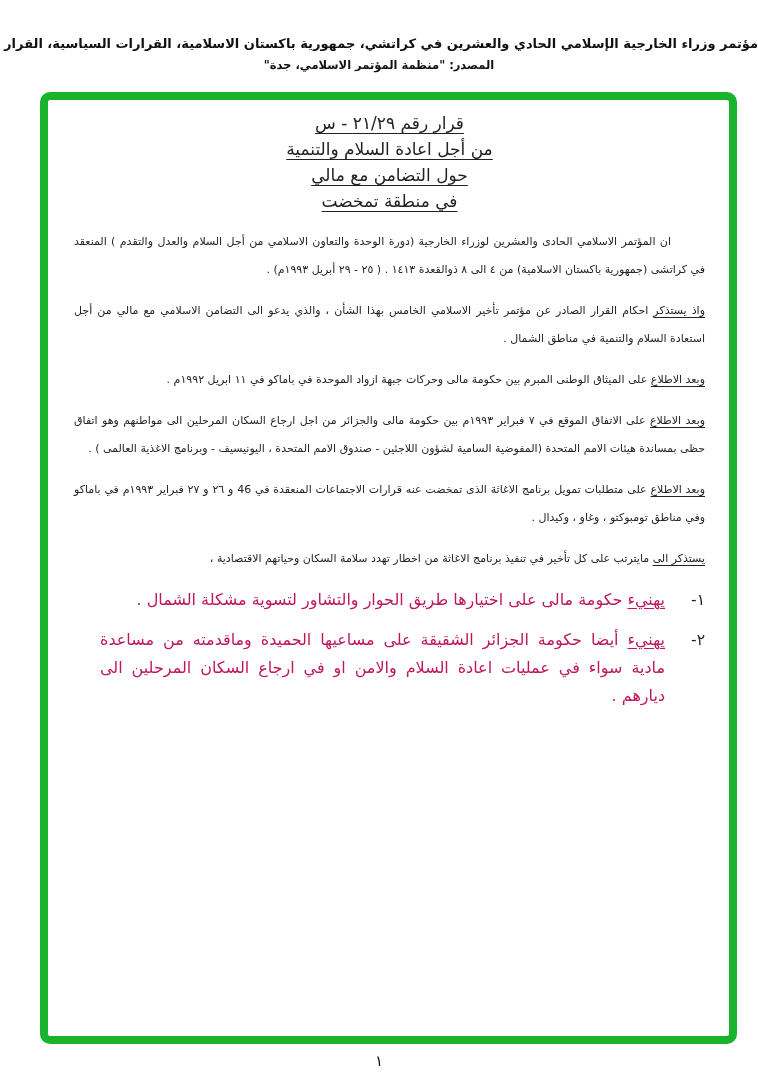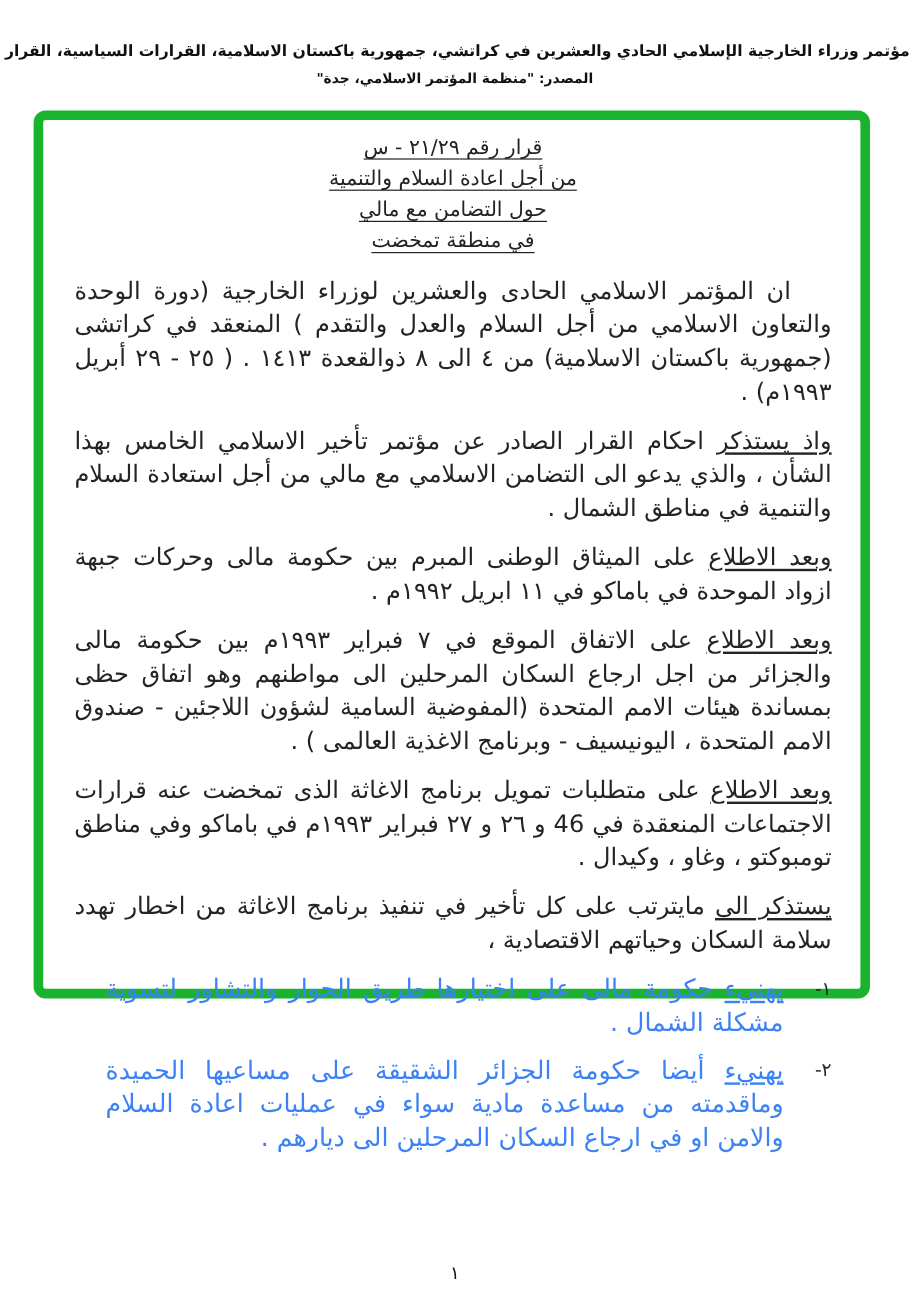--- a/index.html
+++ b/index.html
@@ -17,40 +17,40 @@
   .hdr {
     position: absolute; top: 36px; left: 0; right: 0;
     direction: rtl; text-align: center;
     font-weight: bold; color: #111;
   }
   .hdr-line1 { font-size: 13px; white-space: nowrap; letter-spacing: -0.2px; }
   .hdr-line2 { font-size: 11.5px; margin-top: 7px; }
 
   
   .frame {
-    position: absolute; left: 28px; top: 92px;
-    width: 697px; height: 740px;
+    position: absolute; left: 40px; top: 92px;
+    width: 697px; height: 952px;
     border: 8px solid #1ab32e;
     border-radius: 10px;
     padding: 8px 24px 0 26px;
     direction: rtl;
     background: #ffffff;
   }
 
   .title-block {
     text-align: center;
     font-size: 17px;
     line-height: 26px;
     margin: 2px 0 14px 0;
     color: #222;
   }
   .title-line { text-decoration: underline; text-underline-offset: 4px; }
 
   .para {
-    font-size: 20px;
+    font-size: 11px;
     line-height: 28px;
     text-align: justify;
     color: #242424;
     margin-bottom: 13px;
   }
   .para.first { text-indent: 34px; }
   .lead { text-decoration: underline; text-underline-offset: 3px; margin-top: 34px; }
 
   .item {
     display: flex;
@@ -59,24 +59,24 @@
   }
   .item-num {
     min-width: 26px;
     font-size: 15.5px;
     line-height: 28px;
     text-align: right;
     color: #242424;
   }
   .item-body {
     flex: 1;
-    font-size: 21px;
+    font-size: 16px;
     line-height: 28px;
     text-align: justify;
-    color: #3b82f6;
+    color: #be185d;
     padding-left: 26px;
   }
 
   .page-num {
     position: absolute; bottom: 8px; left: 0; right: 0;
     text-align: center;
     font-size: 15px; color: #111;
   }
 </style>
 </head>

